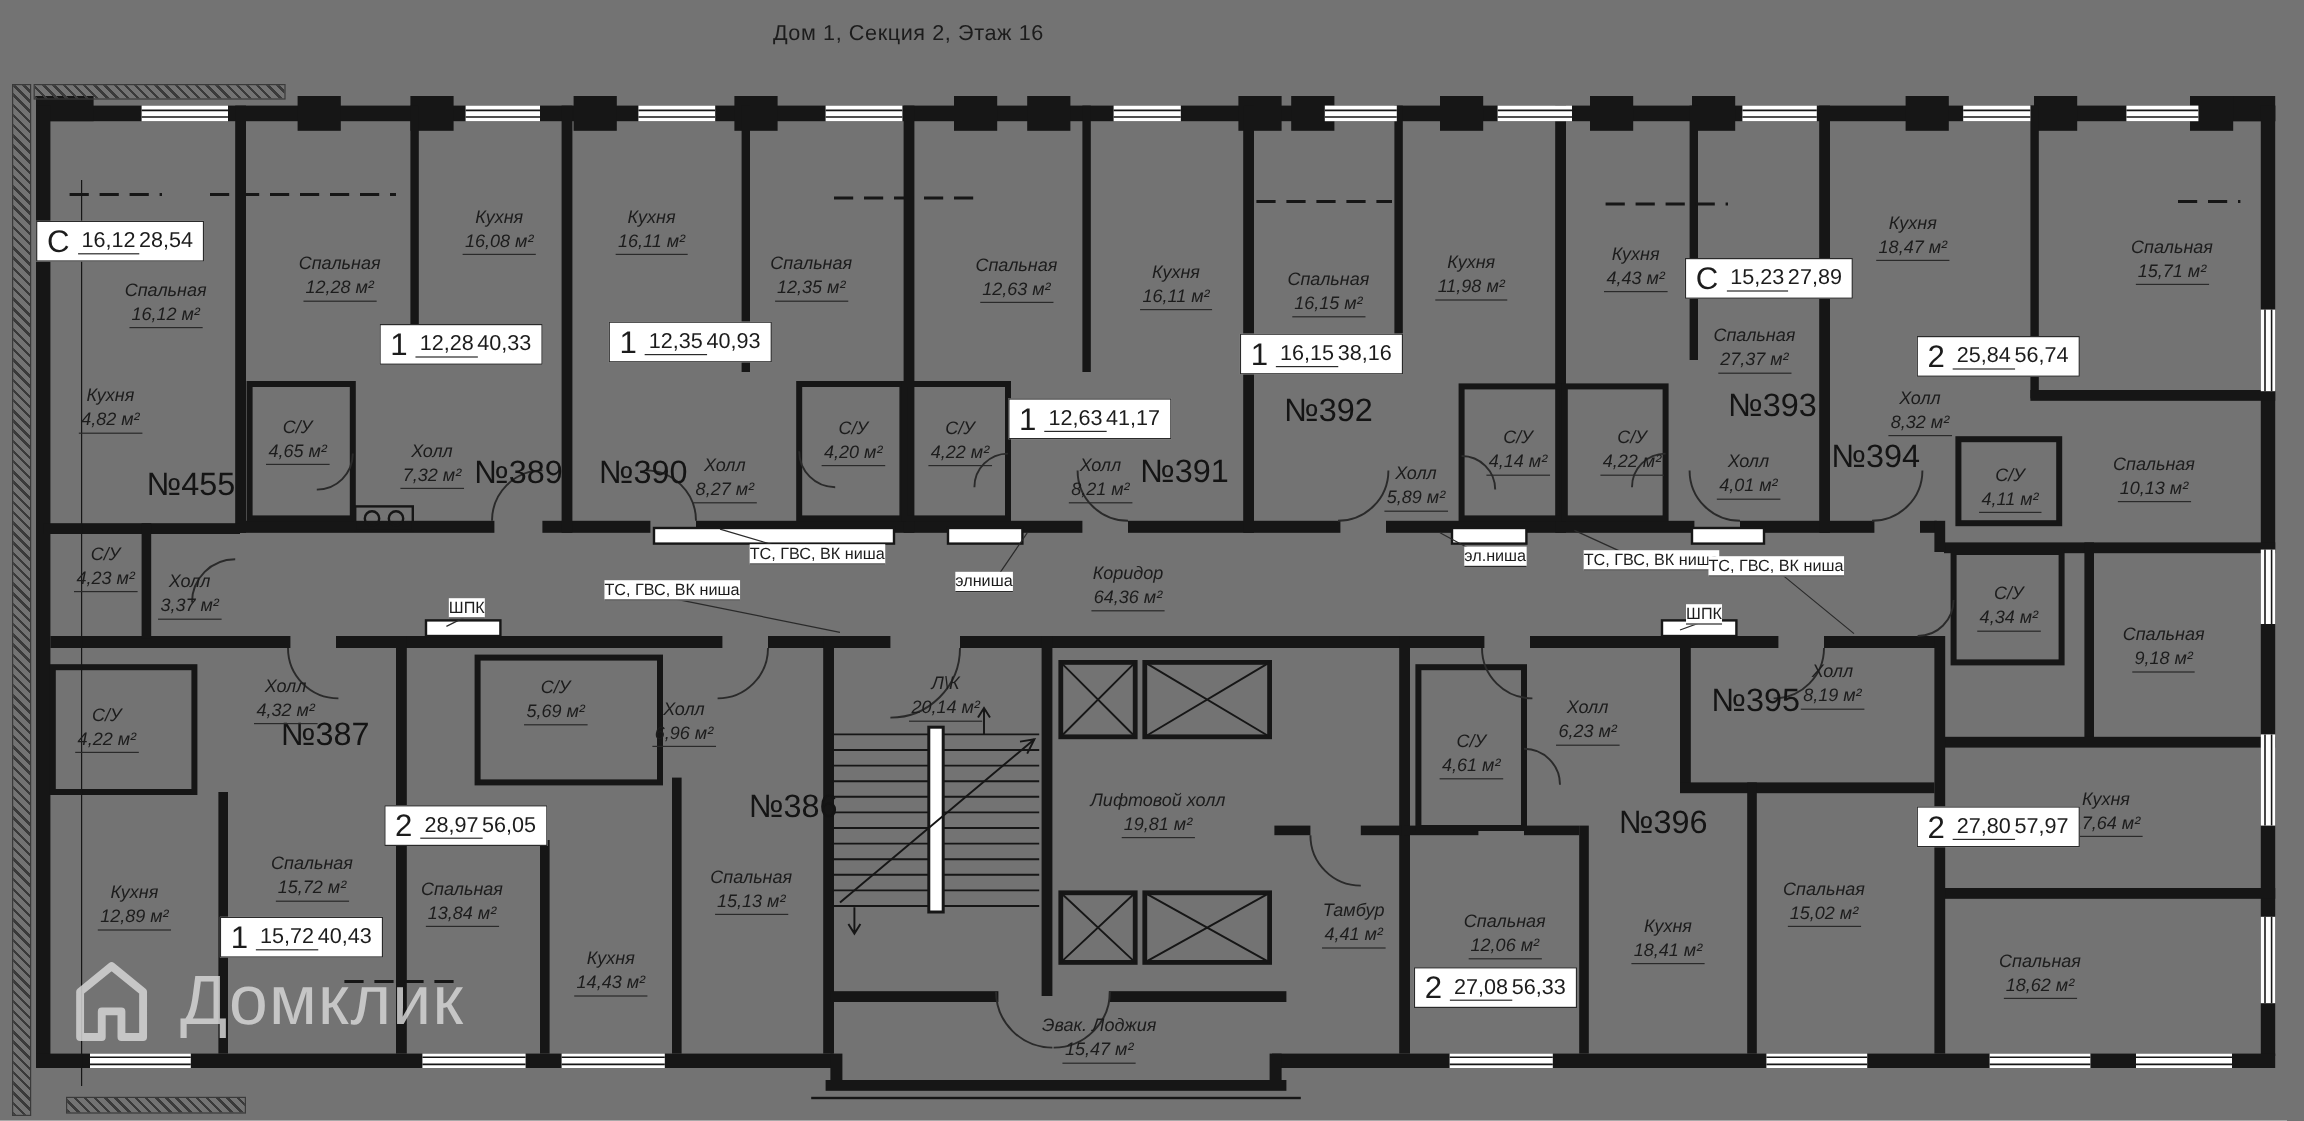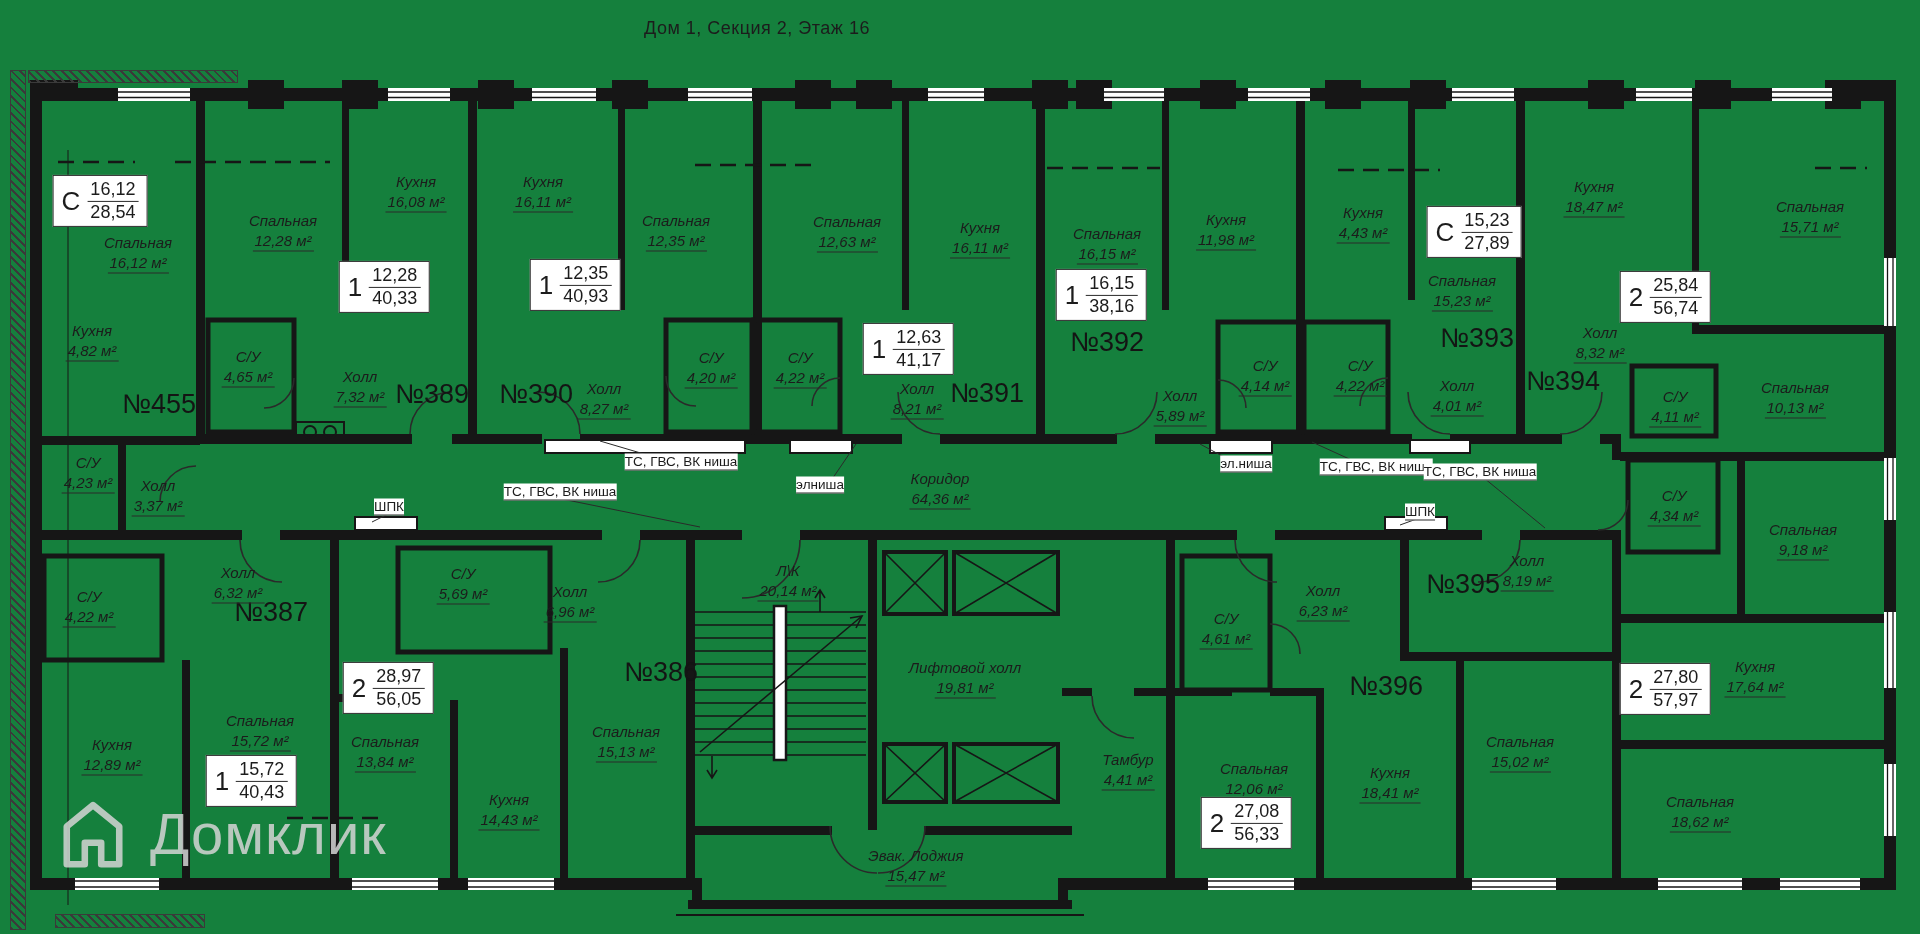--- a/index.html
+++ b/index.html
@@ -1,25 +1,25 @@
 <!DOCTYPE html>
 <html><head>
 <meta charset="utf-8">
 <style>
   html,body{margin:0;padding:0;background:#fff;font-family:"Liberation Sans",sans-serif;color:#1c1c1c;}
-  #plan{position:relative;width:1920px;height:934px;background:#15803d;overflow:hidden;}
+  #plan{position:relative;width:1920px;height:934px;background:#737373;overflow:hidden;}
   svg{position:absolute;left:0;top:0;}
   .title{position:absolute;left:757px;top:28px;transform:translate(-50%,-50%);font-size:18px;letter-spacing:.5px;white-space:nowrap;}
   .room{position:absolute;transform:translate(-50%,-50%);text-align:center;line-height:1.3;white-space:nowrap;font-size:15px;color:#1c1c1c;z-index:4;font-style:italic;}
   .room .rn{display:block;}
   .room .ra{display:inline-block;border-bottom:1.3px solid #2a2a2a;padding:0 2px 1px;}
   .unum{position:absolute;transform:translate(-50%,-50%);font-size:27px;color:#141414;white-space:nowrap;z-index:4;}
   .spec{position:absolute;transform:translate(-50%,-50%);border:1.6px solid #2a2a2a;background:#fff;display:flex;align-items:center;gap:7px;padding:3px 8px;z-index:5;}
   .spec .st{font-size:26px;line-height:1;}
-  .spec .sv{display:flex;flex-direction:column;font-size:18px;line-height:1.2;text-align:center;}
+  .spec .sv{display:flex;flex-direction:row;font-size:18px;line-height:1.2;text-align:center;}
   .spec .sl{border-bottom:1.4px solid #2a2a2a;padding:0 3px;}
   .tech{position:absolute;transform:translate(-50%,-50%);font-size:13.5px;border-bottom:1px solid #2a2a2a;padding-bottom:1px;white-space:nowrap;background:#fff;z-index:4;}
   .hatch{position:absolute;background:repeating-linear-gradient(45deg,#3a3a3a 0 2px,transparent 2px 6px);border:1px solid #3a3a3a;box-sizing:border-box;z-index:1;}
   .wm{position:absolute;left:150px;top:800px;font-size:58px;color:#d5d5d5;letter-spacing:1px;z-index:6;opacity:.85;}
   .wm-icon{position:absolute;left:52px;top:792px;z-index:6;opacity:.85;}
 </style>
 </head>
 <body>
 
 <div id="plan">
@@ -338,21 +338,21 @@
         <span>56,33</span>
       </span>
     </div>
 
 <div class="room" style="left:463px;top:584px"><span class="rn">С/У</span><span class="ra">5,69 м²</span></div>
 <div class="room" style="left:570px;top:602px"><span class="rn">Холл</span><span class="ra">6,96 м²</span></div>
 <div class="room" style="left:385px;top:752px"><span class="rn">Спальная</span><span class="ra">13,84 м²</span></div>
 <div class="room" style="left:509px;top:810px"><span class="rn">Кухня</span><span class="ra">14,43 м²</span></div>
 <div class="room" style="left:626px;top:742px"><span class="rn">Спальная</span><span class="ra">15,13 м²</span></div>
 
-<div class="room" style="left:238px;top:583px"><span class="rn">Холл</span><span class="ra">6,32 м²</span></div>
+<div class="room" style="left:238px;top:583px"><span class="rn">Холл</span><span class="ra">4,32 м²</span></div>
 <div class="room" style="left:89px;top:607px"><span class="rn">С/У</span><span class="ra">4,22 м²</span></div>
 <div class="room" style="left:260px;top:731px"><span class="rn">Спальная</span><span class="ra">15,72 м²</span></div>
 <div class="room" style="left:112px;top:755px"><span class="rn">Кухня</span><span class="ra">12,89 м²</span></div>
 
 <div class="room" style="left:138px;top:253px"><span class="rn">Спальная</span><span class="ra">16,12 м²</span></div>
 <div class="room" style="left:92px;top:341px"><span class="rn">Кухня</span><span class="ra">4,82 м²</span></div>
 <div class="room" style="left:88px;top:473px"><span class="rn">С/У</span><span class="ra">4,23 м²</span></div>
 <div class="room" style="left:158px;top:496px"><span class="rn">Холл</span><span class="ra">3,37 м²</span></div>
 
 <div class="room" style="left:283px;top:231px"><span class="rn">Спальная</span><span class="ra">12,28 м²</span></div>
@@ -369,21 +369,21 @@
 <div class="room" style="left:980px;top:238px"><span class="rn">Кухня</span><span class="ra">16,11 м²</span></div>
 <div class="room" style="left:800px;top:368px"><span class="rn">С/У</span><span class="ra">4,22 м²</span></div>
 <div class="room" style="left:917px;top:399px"><span class="rn">Холл</span><span class="ra">8,21 м²</span></div>
 
 <div class="room" style="left:1107px;top:244px"><span class="rn">Спальная</span><span class="ra">16,15 м²</span></div>
 <div class="room" style="left:1226px;top:230px"><span class="rn">Кухня</span><span class="ra">11,98 м²</span></div>
 <div class="room" style="left:1265px;top:376px"><span class="rn">С/У</span><span class="ra">4,14 м²</span></div>
 <div class="room" style="left:1180px;top:406px"><span class="rn">Холл</span><span class="ra">5,89 м²</span></div>
 
 <div class="room" style="left:1363px;top:223px"><span class="rn">Кухня</span><span class="ra">4,43 м²</span></div>
-<div class="room" style="left:1462px;top:291px"><span class="rn">Спальная</span><span class="ra">15,23 м²</span></div>
+<div class="room" style="left:1462px;top:291px"><span class="rn">Спальная</span><span class="ra">27,37 м²</span></div>
 <div class="room" style="left:1360px;top:376px"><span class="rn">С/У</span><span class="ra">4,22 м²</span></div>
 <div class="room" style="left:1457px;top:396px"><span class="rn">Холл</span><span class="ra">4,01 м²</span></div>
 
 <div class="room" style="left:1594px;top:197px"><span class="rn">Кухня</span><span class="ra">18,47 м²</span></div>
 <div class="room" style="left:1810px;top:217px"><span class="rn">Спальная</span><span class="ra">15,71 м²</span></div>
 <div class="room" style="left:1600px;top:343px"><span class="rn">Холл</span><span class="ra">8,32 м²</span></div>
 <div class="room" style="left:1675px;top:407px"><span class="rn">С/У</span><span class="ra">4,11 м²</span></div>
 <div class="room" style="left:1795px;top:398px"><span class="rn">Спальная</span><span class="ra">10,13 м²</span></div>
 
 <div class="room" style="left:1527px;top:571px"><span class="rn">Холл</span><span class="ra">8,19 м²</span></div>

